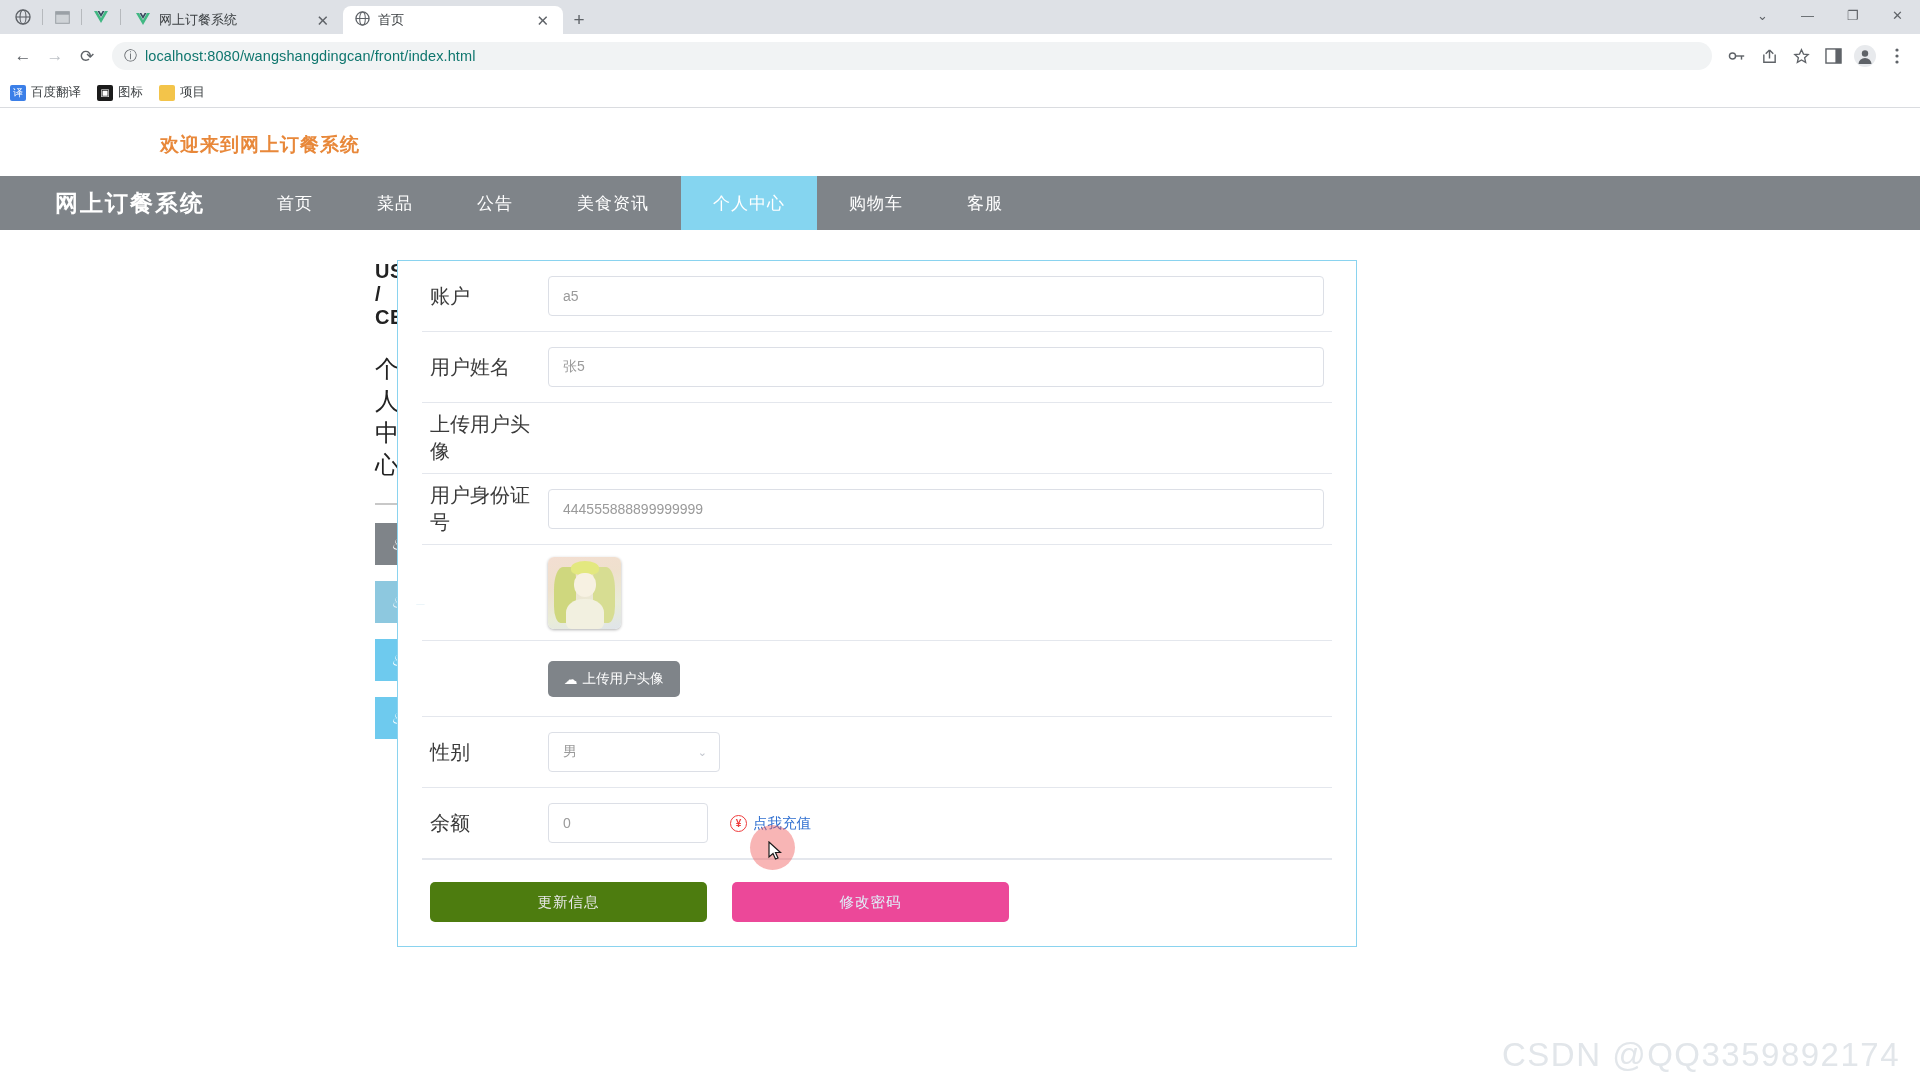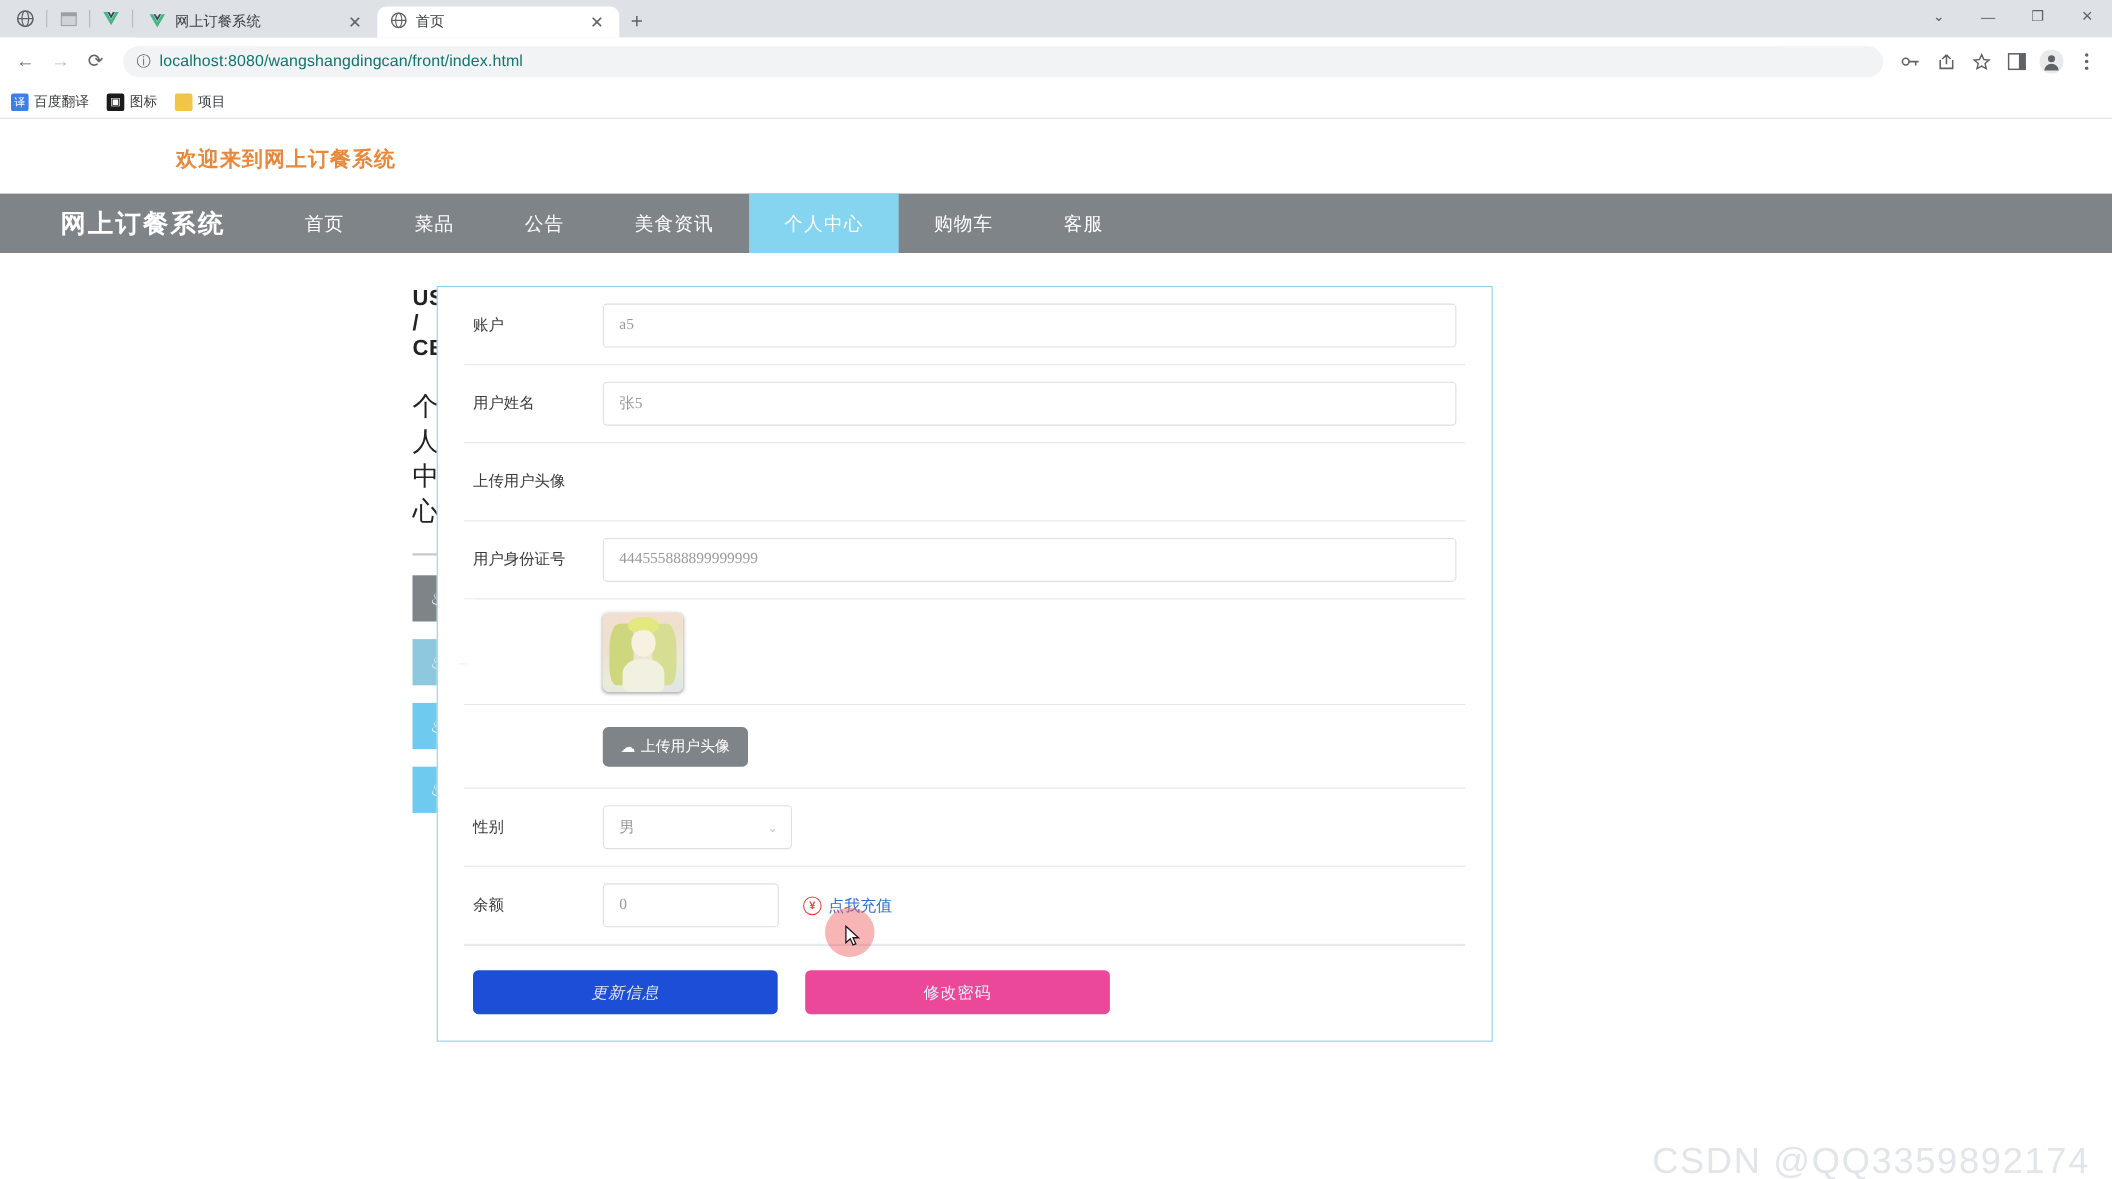--- a/index.html
+++ b/index.html
@@ -104,25 +104,25 @@
   .card {
     width: 960px; margin-left: 22px; border: 1px solid #8ad3ef; background: #ffffff;
     padding: 0 24px;
   }
 
   .row {
     display: flex; align-items: center; min-height: 71px;
     border-bottom: 1px solid #e4e7ed; padding: 0 8px;
   }
   .row:last-child { border-bottom: none; }
-  .row-label { width: 118px; font-size: 14px; color: #3a3a3a; flex: none; }
+  .row-label { width: 118px; font-size: 20px; color: #3a3a3a; flex: none; }
   .inp {
     flex: 1; height: 40px; border: 1px solid #dcdfe6; border-radius: 4px;
     background: #fff; color: #9a9a9a; font-size: 14px; padding: 0 14px;
-    display: flex; align-items: center; font-family: Liberation Serif, serif;
+    display: flex; align-items: center; font-family: Liberation Sans, sans-serif;
   }
   .inp.small { flex: none; width: 160px; }
 
   .select {
     width: 172px; height: 40px; border: 1px solid #dcdfe6; border-radius: 4px;
     display: flex; align-items: center; justify-content: space-between;
     padding: 0 12px 0 14px; color: #9a9a9a; font-size: 14px;
   }
   .caret { color: #c0c4cc; font-size: 11px; }
 
@@ -160,21 +160,21 @@
     color: #ef3c3c; font-size: 10px; display:flex; align-items:center; justify-content:center;
     font-weight: 700;
   }
 
   .btn-row { display: flex; gap: 25px; padding: 22px 8px 24px 8px; border-top: 1px solid #e4e7ed; }
   .btn {
     height: 40px; width: 277px; border-radius: 5px; border: none; color: #fff;
     font-size: 14.5px; display: flex; align-items: center; justify-content: center;
     letter-spacing: 1px;
   }
-  .btn.update { background: #1d4ed8; color: #e8e8e8; font-style: italic; }
+  .btn.update { background: #4d7c0f; color: #e8e8e8; }
   .btn.pwd { background: #ec4899; color: #dff3fb; }
   .btn.logout { background: #fb0505; color: #ffffff; }
 
   .cursor-blob {
     position: absolute; left: 750px; top: 717px; width: 45px; height: 45px;
     border-radius: 50%; background: rgba(240,90,90,0.45);
   }
   .cursor-arrow {
     position: absolute; left: 768px; top: 733px; width: 0; height: 0;
     color: #2b2b2b; font-size: 17px; line-height: 1;

